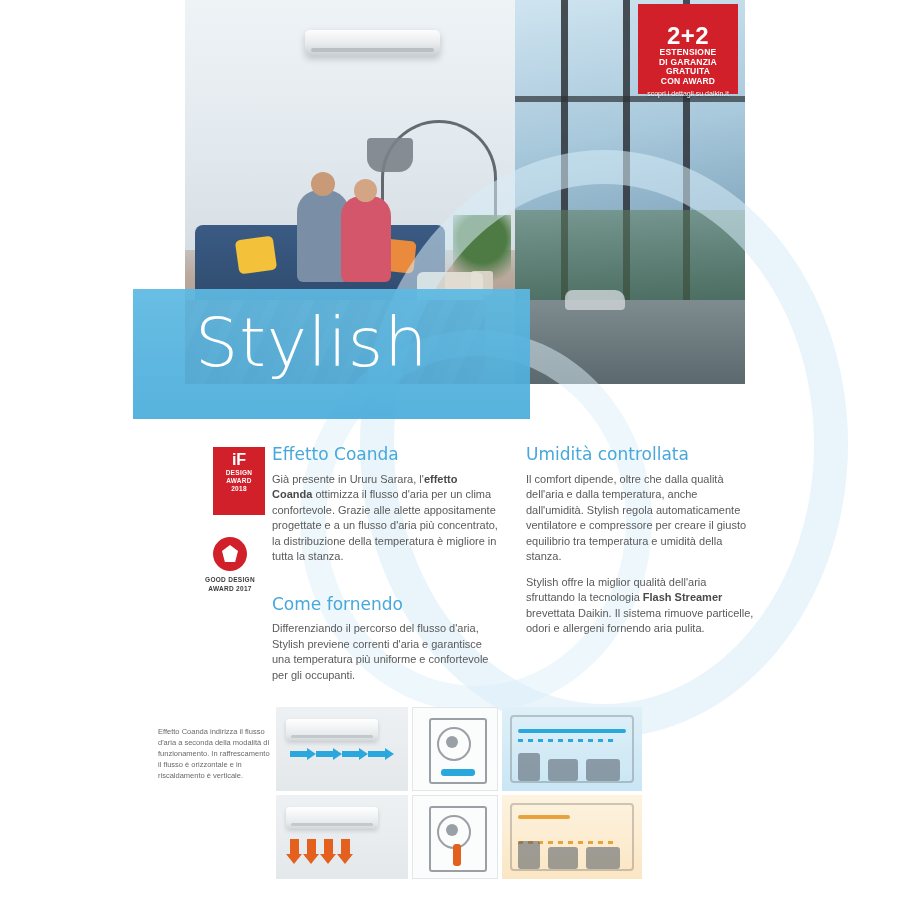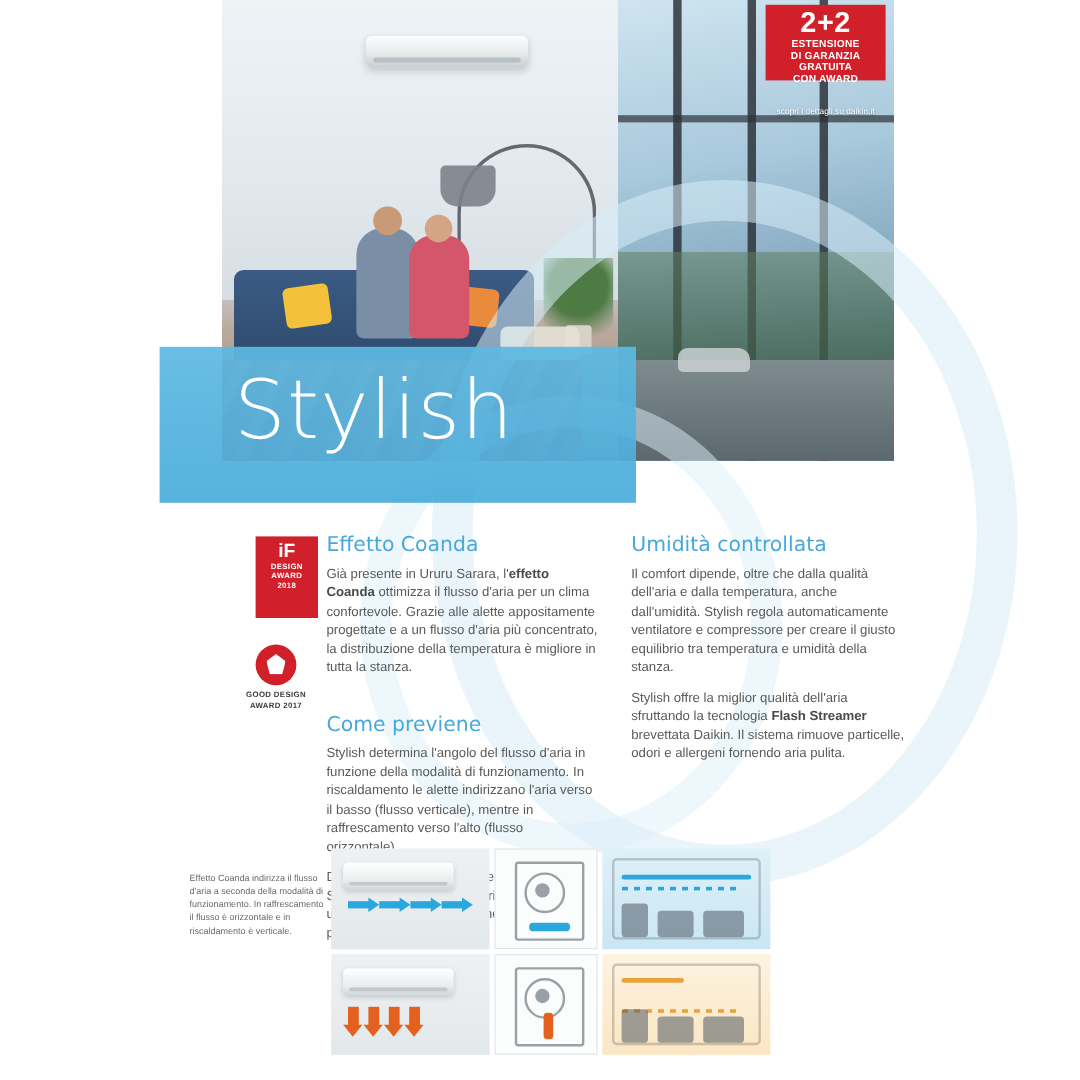--- a/index.html
+++ b/index.html
@@ -193,25 +193,25 @@
     left: 380px; top: 290px; width: 60px; height: 20px;
     background: #cfd6da; border-radius: 8px 10px 4px 4px; opacity:.8;
   }
 
   
   .badge {
     position: absolute;
     right: 7px;
     top: 4px;
     width: 100px;
-    height: 63px;
+    height: 90px;
     background: #d2202a;
     color: #fff;
     text-align: center;
-    padding-top: 4px;
+    padding-top: 20px;
     box-sizing: border-box;
   }
   .badge .b-big {
     font-size: 24px;
     font-weight: bold;
     line-height: 24px;
     letter-spacing: .5px;
   }
   .badge .b-line {
     font-size: 8.5px;
@@ -487,22 +487,21 @@
     <div class="gd-circle"></div>
     <div class="gd-l">GOOD DESIGN</div>
     <div class="gd-l">AWARD 2017</div>
   </div>
 </div>
 
 <div class="col col-left">
   <h2 class="h-blue">Effetto Coanda</h2>
   <p class="p"><span>Già presente in Ururu Sarara, l'</span><b>effetto Coanda</b><span> ottimizza il flusso d'aria per un clima confortevole. Grazie alle alette appositamente progettate e a un flusso d'aria più concentrato, la distribuzione della temperatura è migliore in tutta la stanza.</span></p>
 
-  <h2 class="h-blue second">Come previene</h2>
-  <p class="p">Stylish determina l'angolo del flusso d'aria in funzione della modalità di funzionamento. In riscaldamento le alette indirizzano l'aria verso il basso (flusso verticale), mentre in raffrescamento verso l'alto (flusso orizzontale).</p>
+  <h2 class="h-blue second">Come fornendo</h2>
   <p class="p">Differenziando il percorso del flusso d'aria, Stylish previene correnti d'aria e garantisce una temperatura più uniforme e confortevole per gli occupanti.</p>
 </div>
 
 <div class="col col-right">
   <h2 class="h-blue">Umidità controllata</h2>
   <p class="p">Il comfort dipende, oltre che dalla qualità dell'aria e dalla temperatura, anche dall'umidità. Stylish regola automaticamente ventilatore e compressore per creare il giusto equilibrio tra temperatura e umidità della stanza.</p>
 
   <p class="p"><span>Stylish offre la miglior qualità dell'aria sfruttando la tecnologia </span><b>Flash Streamer</b><span> brevettata Daikin. Il sistema rimuove particelle, odori e allergeni fornendo aria pulita.</span></p>
 </div>
 

